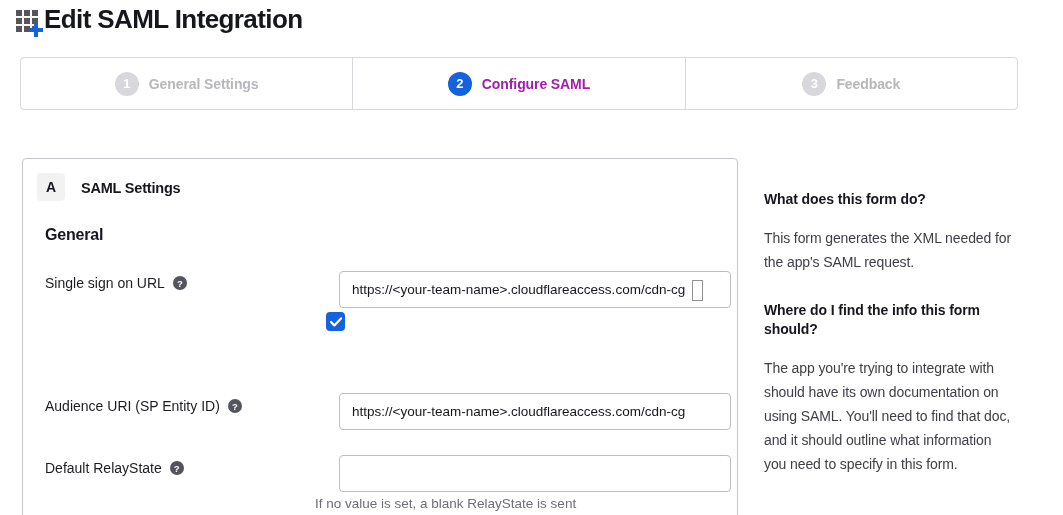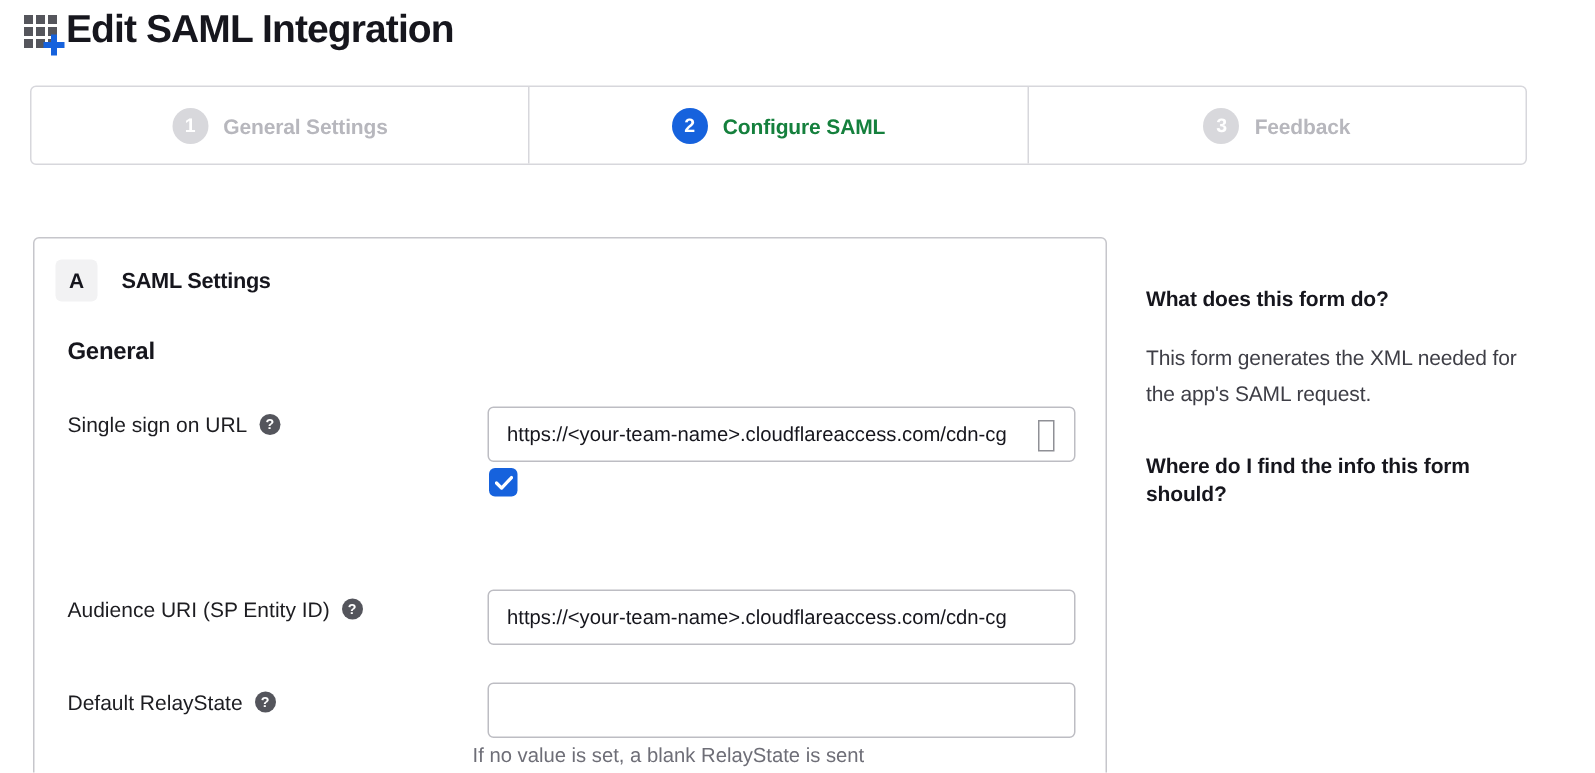--- a/index.html
+++ b/index.html
@@ -30,21 +30,21 @@
   .step + .step{border-left:1px solid #d7d7dc;}
   .step-circle{
     width:24px;height:24px;border-radius:50%;flex:none;
     display:flex;align-items:center;justify-content:center;
     font-size:13px;font-weight:700;
   }
   .step.inactive .step-circle{background:#d8d8dc;color:#ffffff;}
   .step.active   .step-circle{background:#1662dd;color:#ffffff;}
   .step-label{font-size:14px;font-weight:700;letter-spacing:-0.1px;}
   .step.inactive .step-label{color:#b7b7bd;}
-  .step.active   .step-label{color:#15803d;}
+  .step.active   .step-label{color:#a21caf;}
 
   
   .panel{
     position:absolute;left:22px;top:158px;width:716px;height:382px;
     border:1px solid #c6c6cb;border-radius:4px;background:#fff;box-sizing:border-box;
   }
   .badge{
     position:absolute;left:14px;top:14px;width:28px;height:28px;
     background:#f2f2f3;border-radius:4px;
     display:flex;align-items:center;justify-content:center;
@@ -59,21 +59,21 @@
   .label-relay{left:22px;top:301px;}
 
   .help-icon{
     width:14px;height:14px;border-radius:50%;background:#54555c;flex:none;
     color:#fff;font-size:9.5px;font-weight:700;
     display:inline-flex;align-items:center;justify-content:center;cursor:pointer;
   }
   .help-icon::after{content:"?";}
 
   .text-input{
-    position:absolute;left:302px;width:392px;height:37px;box-sizing:border-box;
+    position:absolute;left:316px;width:392px;height:37px;box-sizing:border-box;
     border:1px solid #bdbdc3;border-radius:4px;background:#fff;
     font-family:inherit;font-size:13.5px;color:#16161d;padding:0 12px;outline:none;
   }
   .input-sso{top:112px;}
   .input-audience{top:234px;}
   .input-relay{top:296px;}
   .cursor-box{position:absolute;left:669px;top:121px;width:9px;height:19px;border:1px solid #8f9096;background:#fff;}
 
   .checkbox-row{position:absolute;left:303px;display:flex;align-items:center;gap:13px;cursor:pointer;}
   .cb-row-1{top:153px;}
@@ -167,13 +167,14 @@
     <span class="help-icon"></span>
   </div>
   <input class="text-input input-relay" type="text" value="" style="">
   <div class="hint">If no value is set, a blank RelayState is sent</div>
 </div>
 
 <div class="help-sidebar">
   <h4>What does this form do?</h4>
   <p>This form generates the XML needed for the app's SAML request.</p>
   <h4>Where do I find the info this form should?</h4>
+  <p>The app you're trying to integrate with should have its own documentation on using SAML. You'll need to find that doc, and it should outline what information you need to specify in this form.</p>
 </div>
 
 </body></html>

